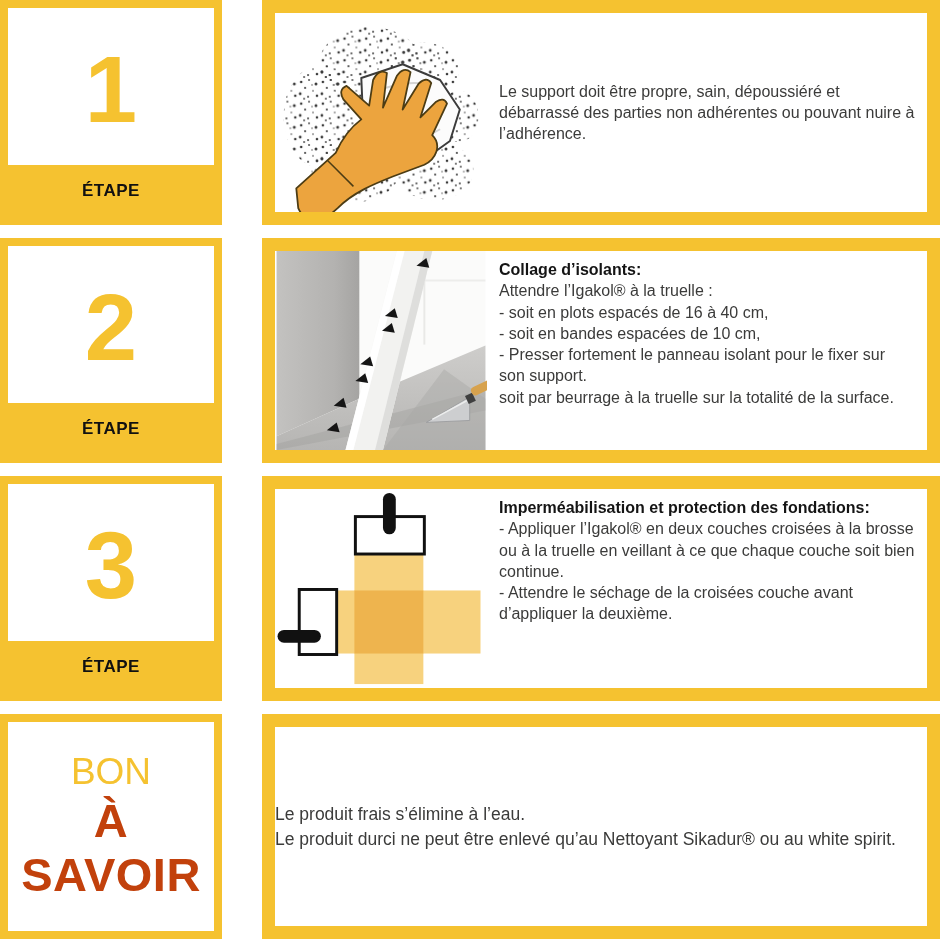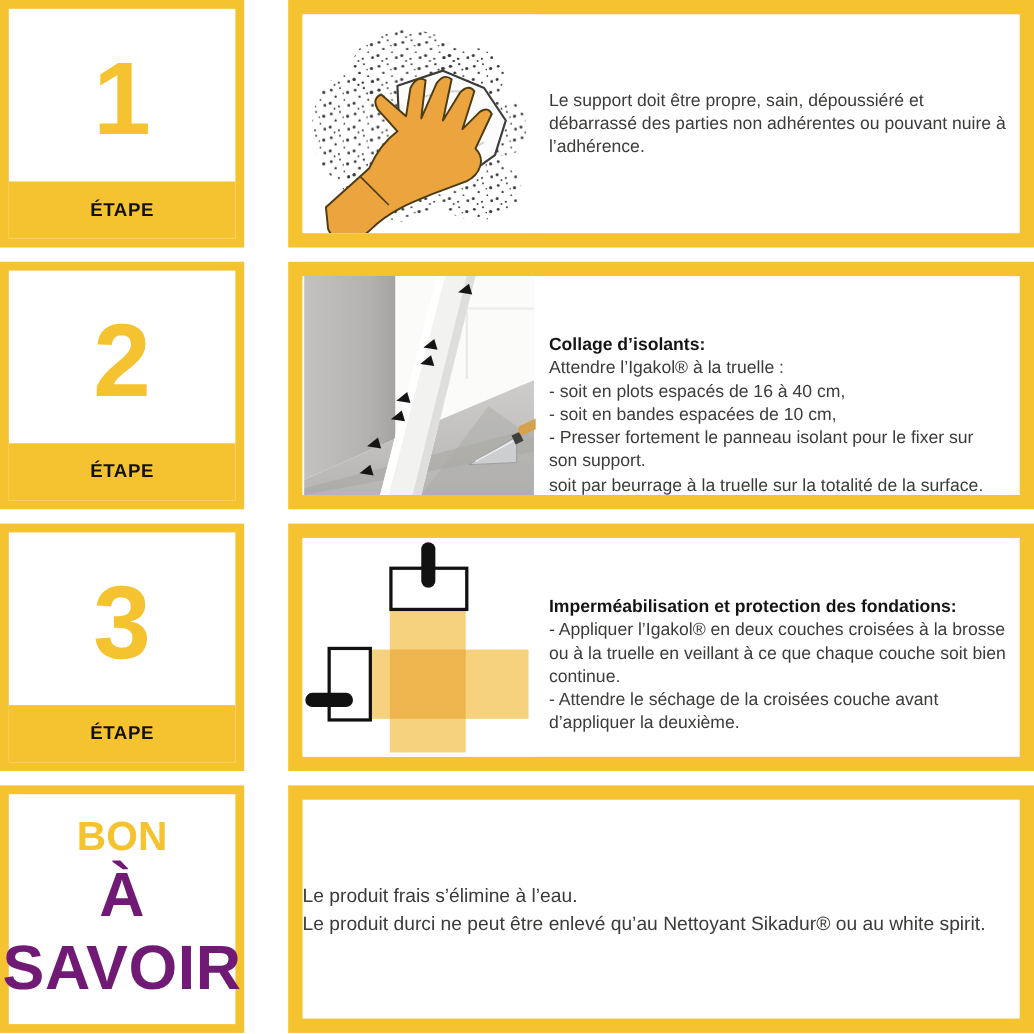--- a/index.html
+++ b/index.html
@@ -28,37 +28,37 @@
   .step-band {
     height:52px; background:var(--yellow);
     display:flex; align-items:center; justify-content:center;
     color:#111; font-weight:bold; font-size:17px; letter-spacing:.5px;
   }
   .tip-box {
     border:8px solid var(--yellow); background:#fff;
     display:flex; flex-direction:column; align-items:center; justify-content:center;
     text-align:center;
   }
-  .tip-line1 { color:var(--yellow); font-weight:bold; font-size:37px; line-height:1.15; }
-  .tip-line2 { color:#701a75; font-weight:bold; font-size:57px; line-height:1.15; letter-spacing:.5px; }
+  .tip-line1 { color:var(--yellow); font-weight:normal; font-size:37px; line-height:1.15; }
+  .tip-line2 { color:#c2410c; font-weight:bold; font-size:47px; line-height:1.15; letter-spacing:.5px; }
 
   
   .panel {
     border:13px solid var(--yellow); background:#fff;
     display:flex; overflow:hidden;
   }
   .illo { width:212px; flex:none; position:relative; background:#fff; }
   .illo svg { display:block; width:100%; height:100%; }
   .panel-text {
     flex:1; padding:8px 12px 0 12px;
     color:var(--text); font-size:16px; line-height:1.33;
   }
   .v-center { display:flex; align-items:center; padding-top:0; }
   .v-center .inner { width:100%; }
-  .heading { font-weight:bold; color:var(--heading);margin-top:44px; }
+  .heading { font-weight:bold; color:var(--heading); }
   .note-panel { align-items:center; }
   .note-text { max-width:648px; color:var(--text); font-size:17.5px; line-height:1.38; }
 </style>
 </head>
 <body>
 
 <div class="page">
   <div class="grid">
 
     <div class="step-box">

